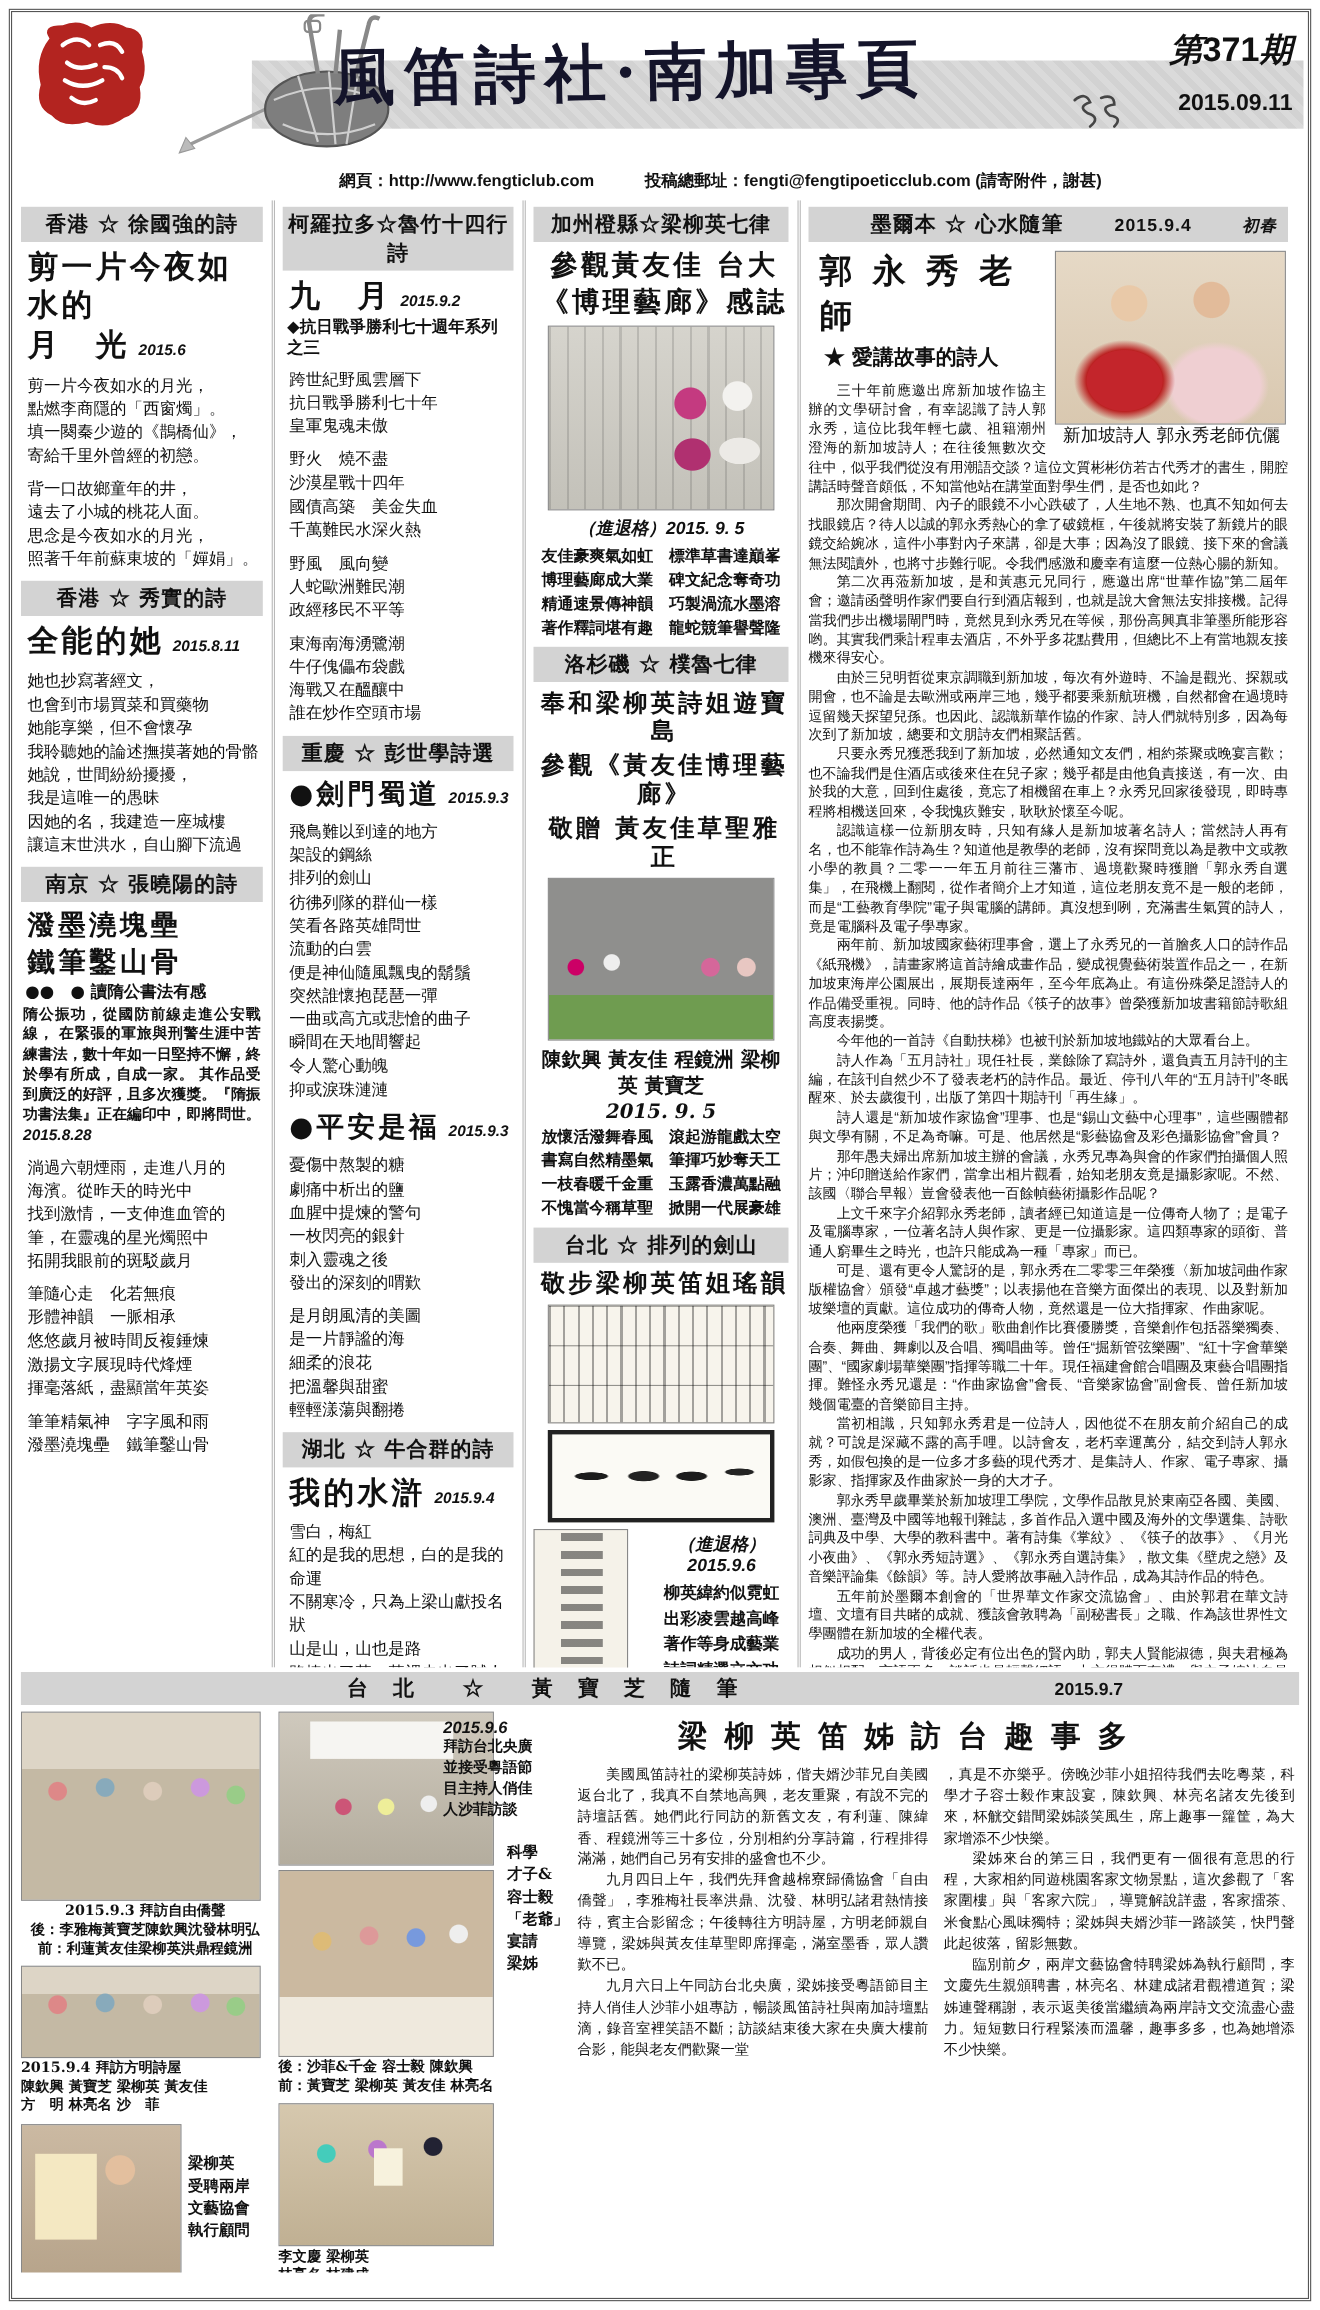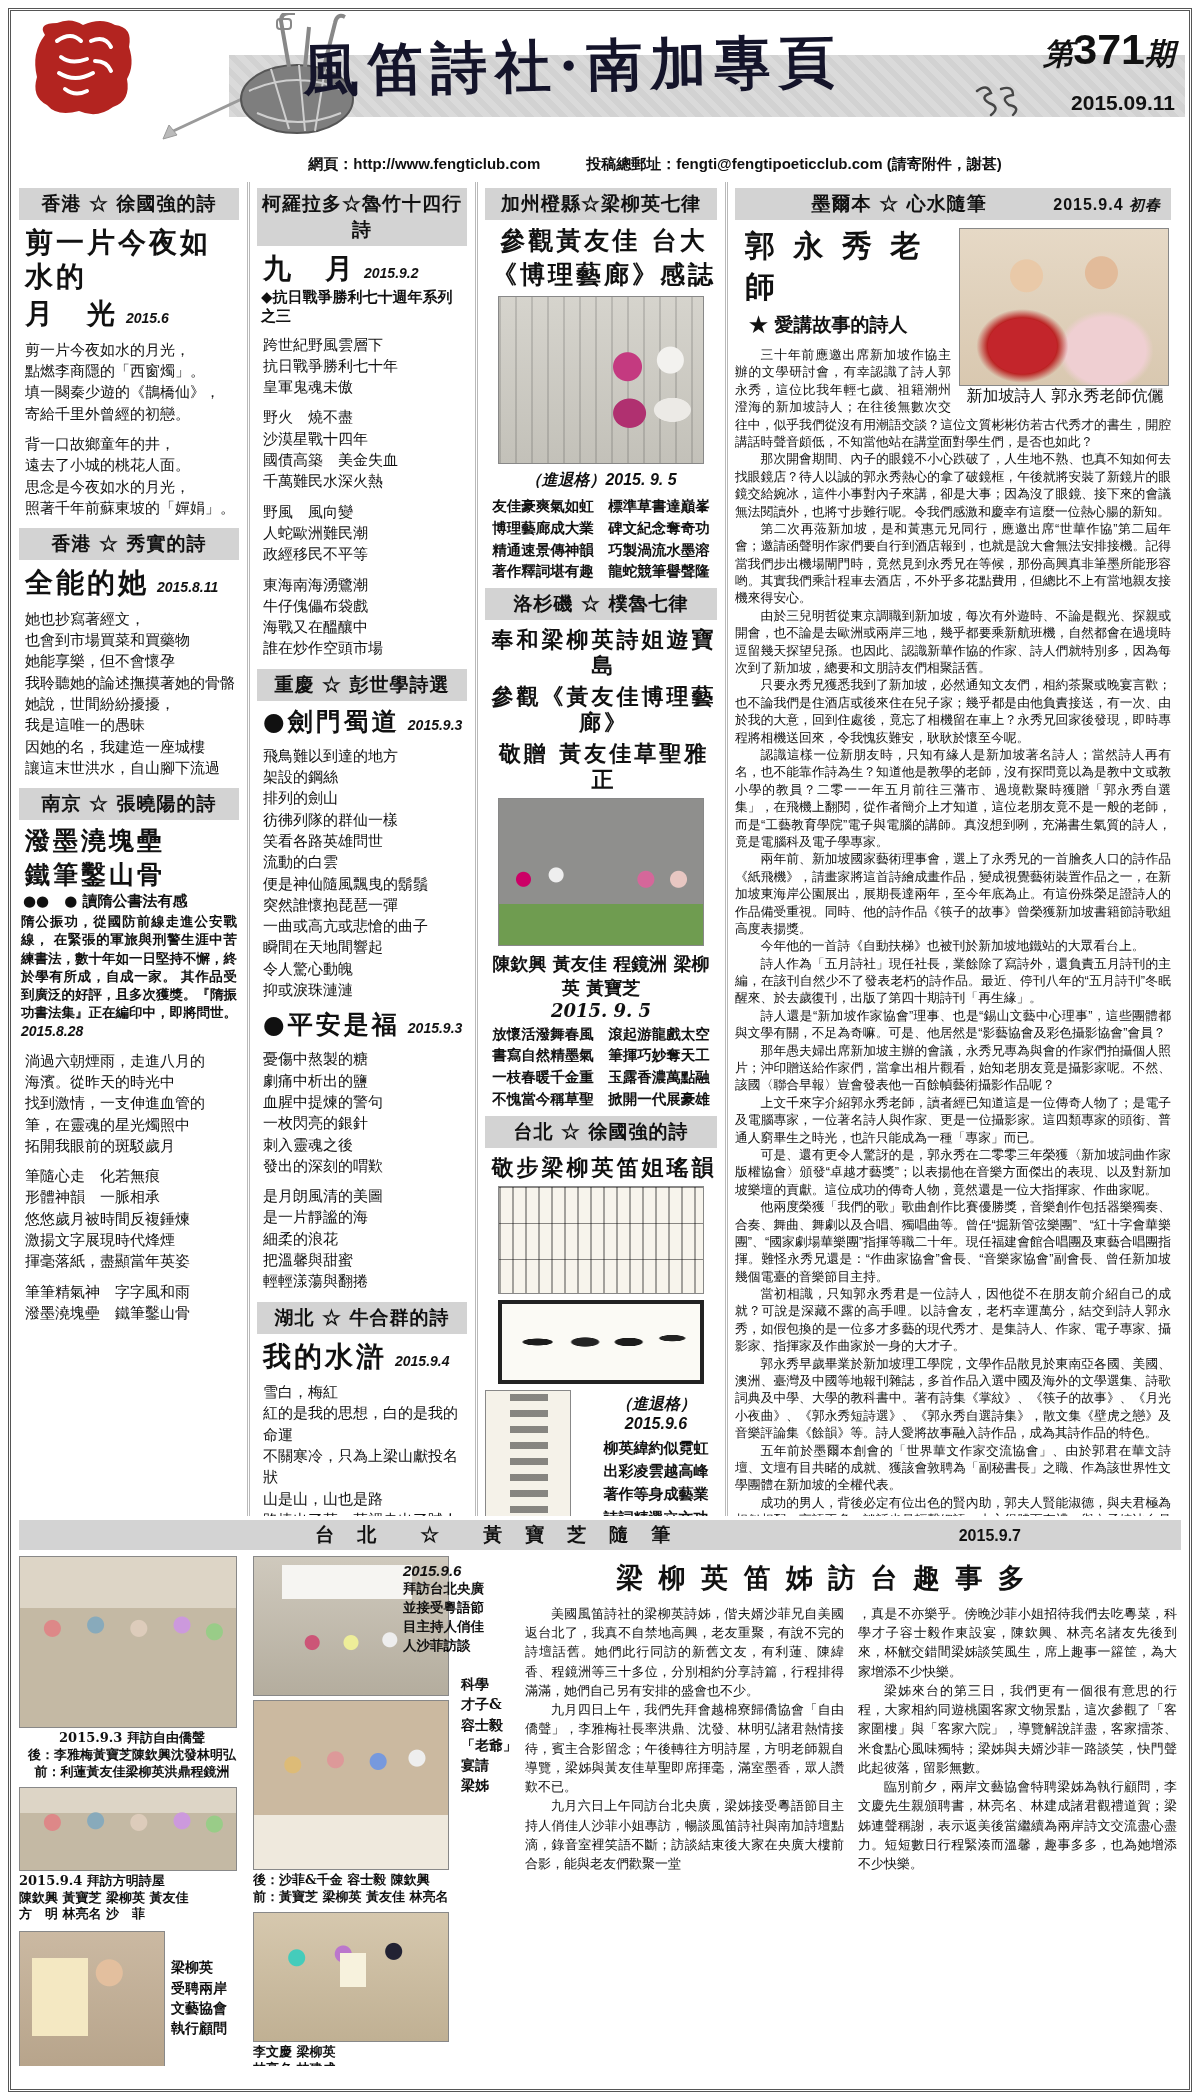--- a/index.html
+++ b/index.html
@@ -11,38 +11,38 @@
   .band { position: absolute; left: 218px; right: 4px; top: 44px; height: 62px;
           background: repeating-linear-gradient(45deg, #dadada 0 6px, #d2d2d2 6px 12px); }
   .seal { position: absolute; left: 20px; top: 6px; }
   .bagpipe { position: absolute; left: 128px; top: 2px; }
   .cal-title { position: absolute; left: 292px; top: 18px; font-family: "DejaVu Serif", serif;
                font-weight: bold; font-size: 56px; letter-spacing: 8px; color: #14142a;
                transform: rotate(-1deg); white-space: nowrap; }
   .sig { position: absolute; left: 962px; top: 72px; opacity: .8; }
   .issue { position: absolute; right: 14px; top: 14px; text-align: right; }
   .issue-line1 { font-family: "DejaVu Serif", serif; font-style: italic; font-weight: bold; font-size: 30px; }
-  .issue-line1 b { font-family: "Liberation Sans", sans-serif; font-style: normal; font-size: 43px; }
+  .issue-line1 b { font-family: "Liberation Sans", sans-serif; font-style: normal; font-size: 31px; }
   .issue-date { font-weight: bold; font-size: 21px; margin-top: 16px; }
 
   .masthead { text-align: center; padding: 8px 0 6px 110px; font-size: 15px; font-weight: bold; }
   .masthead a { color: #111; text-decoration: none; }
   .masthead .gap { display: inline-block; width: 46px; }
 
   
   .main { display: grid; grid-template-columns: 220px 220px 242px 446px; gap: 8px;
           margin: 2px 8px 0 8px; height: 1334px; overflow: hidden; }
   .col { overflow: hidden; }
   .col + .col { border-left: 3px double #b9b9b9; padding-left: 7px; }
 
   .secbar { background: #d3d3d3; text-align: center; font-family: "DejaVu Serif", serif;
             font-weight: bold; font-size: 19px; padding: 3px 2px; margin: 6px 0; letter-spacing: 1px; }
   .secbar.flex { display: flex; justify-content: space-between; align-items: baseline; padding: 3px 10px; }
   .secbar .bardate { font-family: "Liberation Sans", sans-serif; font-size: 16px; }
-  .secbar .bardate i { font-family: "DejaVu Serif", serif; font-size: 15px; }
+  .secbar .bardate i { font-family: "DejaVu Serif", serif; font-size: 15px; margin-left: 40px; }
 
   .ptitle { font-family: "DejaVu Serif", serif; font-weight: bold; font-size: 28px;
             letter-spacing: 3px; line-height: 1.2; margin: 4px 0 2px 6px; }
   .ptitle.mid { font-size: 25px; }
   .ptitle.small { font-size: 22px; }
   .date { font-style: italic; font-weight: bold; font-size: 14px; }
   .ptitle .date { letter-spacing: 0; margin-left: 8px; font-family: "Liberation Sans", sans-serif; }
   .subtitle { font-family: "DejaVu Serif", serif; font-weight: bold; font-size: 15px; margin: 2px 0 0 4px; }
 
   .stanza { margin: 9px 0 9px 6px; }
@@ -370,21 +370,21 @@
         <div class="line">陳欽興 黃友佳 程鏡洲 梁柳英 黃寶芝</div>
         <div class="line" style="font-style:italic">2015. 9. 5</div>
       </div>
       <div class="couplets">
           <div class="line">放懷活潑舞春風　滾起游龍戲太空</div>
           <div class="line">書寫自然精墨氣　筆揮巧妙奪天工</div>
           <div class="line">一枝春暖千金重　玉露香濃萬點融</div>
           <div class="line">不愧當今稱草聖　掀開一代展豪雄</div>
         </div>
 
-      <div class="secbar">台北 ☆ 徐國強的詩</div>
+      <div class="secbar">台北 ☆ 排列的劍山</div>
       <div class="ptitle small" style="text-align:center">敬步梁柳英笛姐瑤韻</div>
       <div class="ph ph-scrolls"></div>
       <div class="ph ph-shanxing"></div>
       <div class="sec3row">
         <div class="ph ph-vscroll" style="margin:0"></div>
         <div class="sec3right">
           <div class="c3cap">（進退格）</div>
           <div class="c3cap" style="margin-top:-4px">2015.9.6</div>
           <div>
               <div class="line">柳英緯約似霓虹</div>

